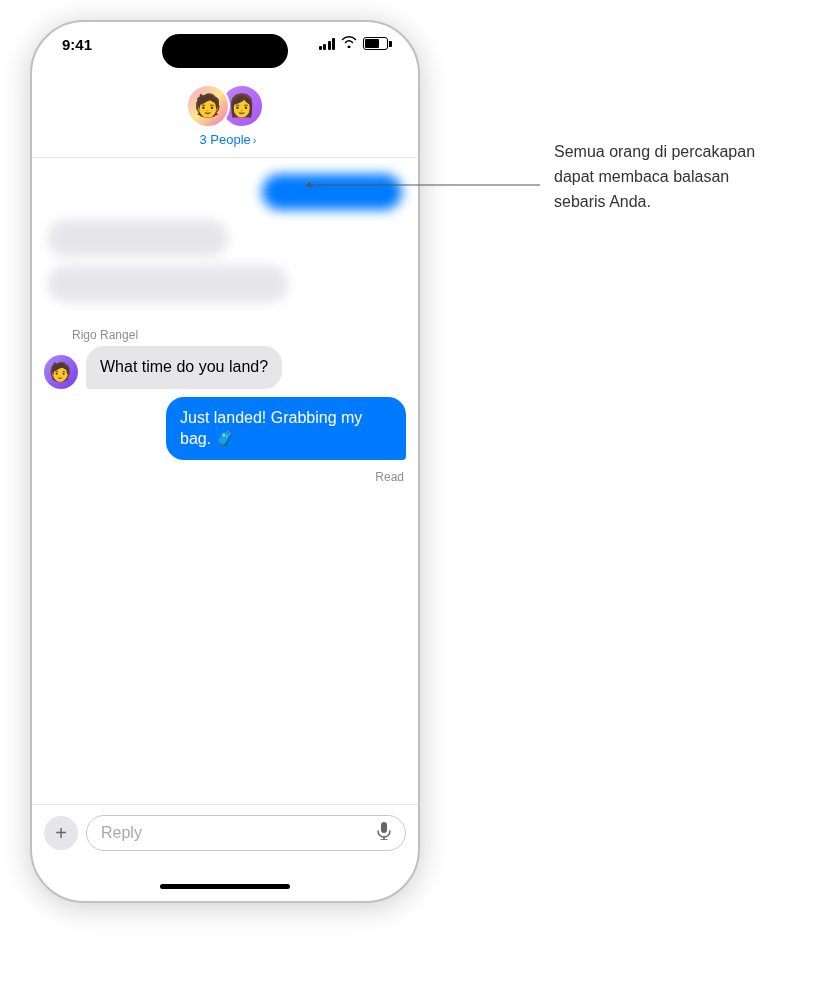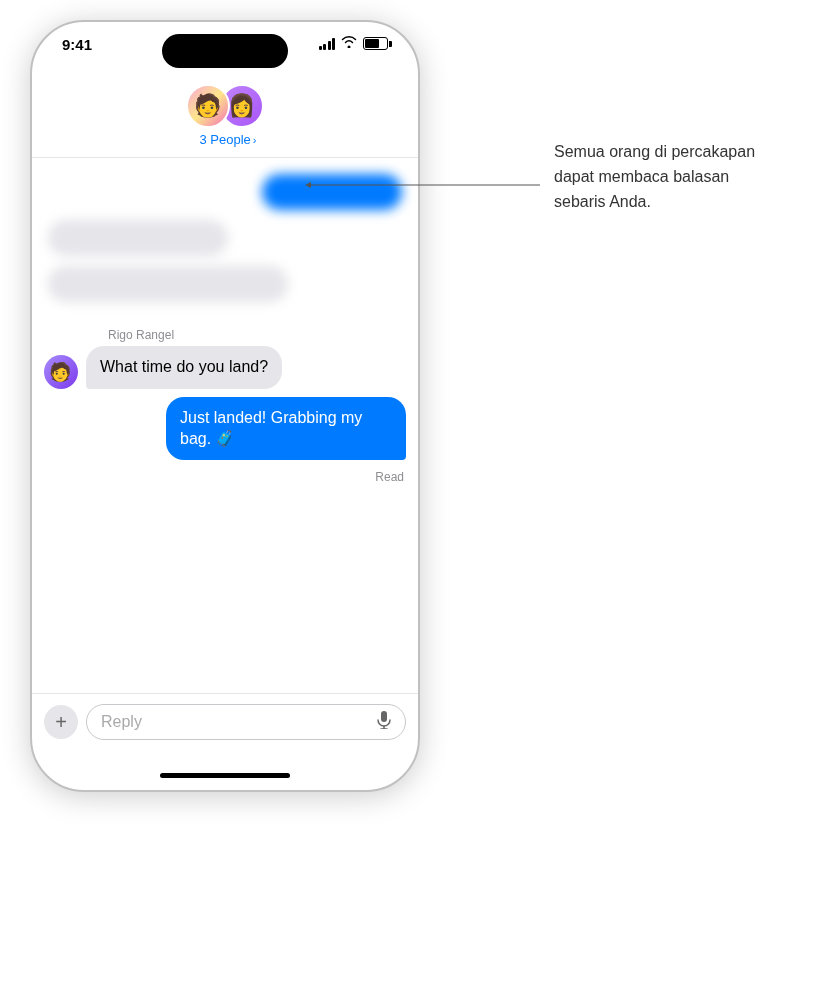--- a/index.html
+++ b/index.html
@@ -23,21 +23,21 @@
       align-items: center;
       justify-content: flex-start;
     }
 
     
     .iphone {
       position: absolute;
       left: 30px;
       top: 20px;
       width: 390px;
-      height: 772px;
+      height: 883px;
       background: white;
       border-radius: 54px;
       border: 2px solid #c0c0c0;
       box-shadow: 0 4px 30px rgba(0,0,0,0.2), inset 0 0 0 1px rgba(255,255,255,0.5);
       overflow: hidden;
       display: flex;
       flex-direction: column;
     }
 
     
@@ -241,21 +241,21 @@
       text-align: center;
       color: #8e8e93;
       font-size: 12px;
       margin: 8px 0 4px;
     }
 
     
     .sender-name {
       font-size: 12px;
       color: #8e8e93;
-      margin-left: 76px;
+      margin-left: 40px;
       margin-bottom: 2px;
     }
 
     
     .message-row {
       display: flex;
       align-items: flex-end;
       padding: 2px 12px;
       margin-bottom: 4px;
     }

